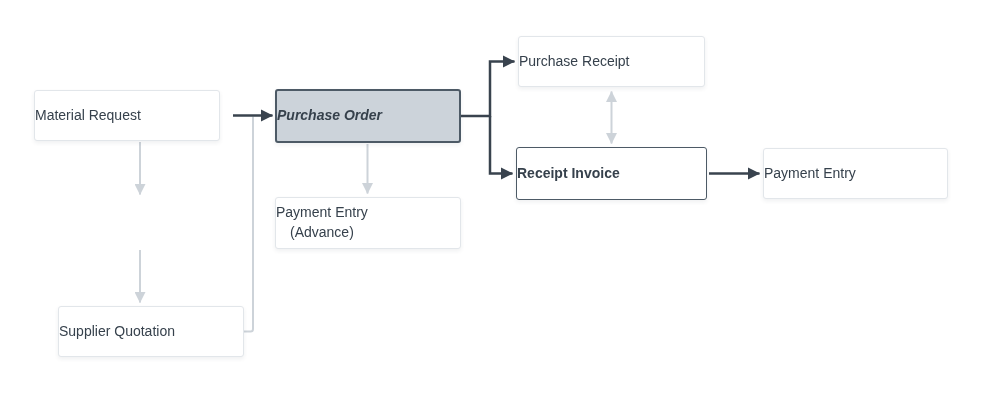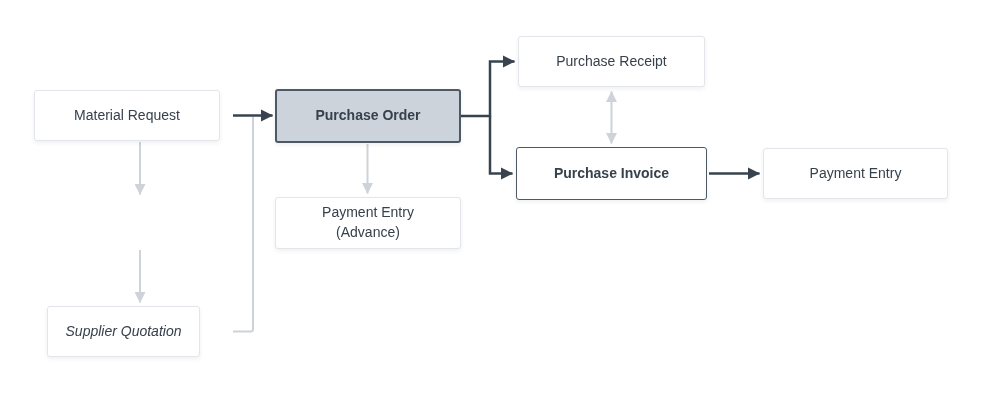--- a/index.html
+++ b/index.html
@@ -20,43 +20,44 @@
     overflow:hidden;
   }
   svg.edges{position:absolute;left:0;top:0;pointer-events:none;}
   .edge-dark{stroke:var(--c-primary_edge);stroke-width:2.5;fill:none;}
   .edge-light{stroke:var(--c-secondary_edge);stroke-width:2;fill:none;}
   .mk-dark{fill:var(--c-primary_edge);}
   .mk-light{fill:var(--c-secondary_edge);}
   .node{
     position:absolute;
     box-sizing:border-box;
-    display:flex;align-items:center;justify-content:center;
+    display:flex;align-items:center;justify-content:flex-start;
     background:var(--c-node_fill);
     border:1px solid var(--c-node_border);
     border-radius:3px;
     box-shadow:0 2px 4px rgba(25,39,52,0.07);
     color:var(--c-text);
     font-size:14px;line-height:1.4;
     text-align:center;
   }
   .node .label{white-space:pre-line;}
   .node.highlight{
     background:var(--c-highlight_fill);
     border:2px solid var(--c-highlight_border);
     font-weight:bold;
+    font-style:italic;
   }
   .node.outlined{
     border:1.5px solid var(--c-highlight_border);
     font-weight:bold;
   }
   
   .n-material-request      {left:34px;  top:90px;  width:186px; height:51px;}
   .n-request-for-quotation {left:47px;  top:198px; width:186px; height:51px;}
-  .n-supplier-quotation    {left:47px;  top:306px; width:153px; height:51px;font-style:italic;}
+  .n-supplier-quotation    {left:58px;  top:306px; width:186px; height:51px;}
   .n-purchase-order        {left:275px; top:89px;  width:186px; height:54px;}
   .n-payment-entry-advance {left:275px; top:197px; width:186px; height:52px;}
   .n-purchase-receipt      {left:518px; top:36px;  width:187px; height:51px;}
   .n-purchase-invoice      {left:516px; top:147px; width:191px; height:53px;}
   .n-payment-entry         {left:763px; top:148px; width:185px; height:51px;}
 </style>
 </head>
 <body>
 
 <div class="canvas">
@@ -106,20 +107,20 @@
   <div class="node n-payment-entry-advance">
     <span class="label">Payment Entry
 (Advance)</span>
   </div>
 
   <div class="node n-purchase-receipt">
     <span class="label">Purchase Receipt</span>
   </div>
 
   <div class="node outlined n-purchase-invoice">
-    <span class="label">Purchase Invoice</span>
+    <span class="label">Receipt Invoice</span>
   </div>
 
   <div class="node n-payment-entry">
     <span class="label">Payment Entry</span>
   </div>
 
 </div>
 
 </body></html>

